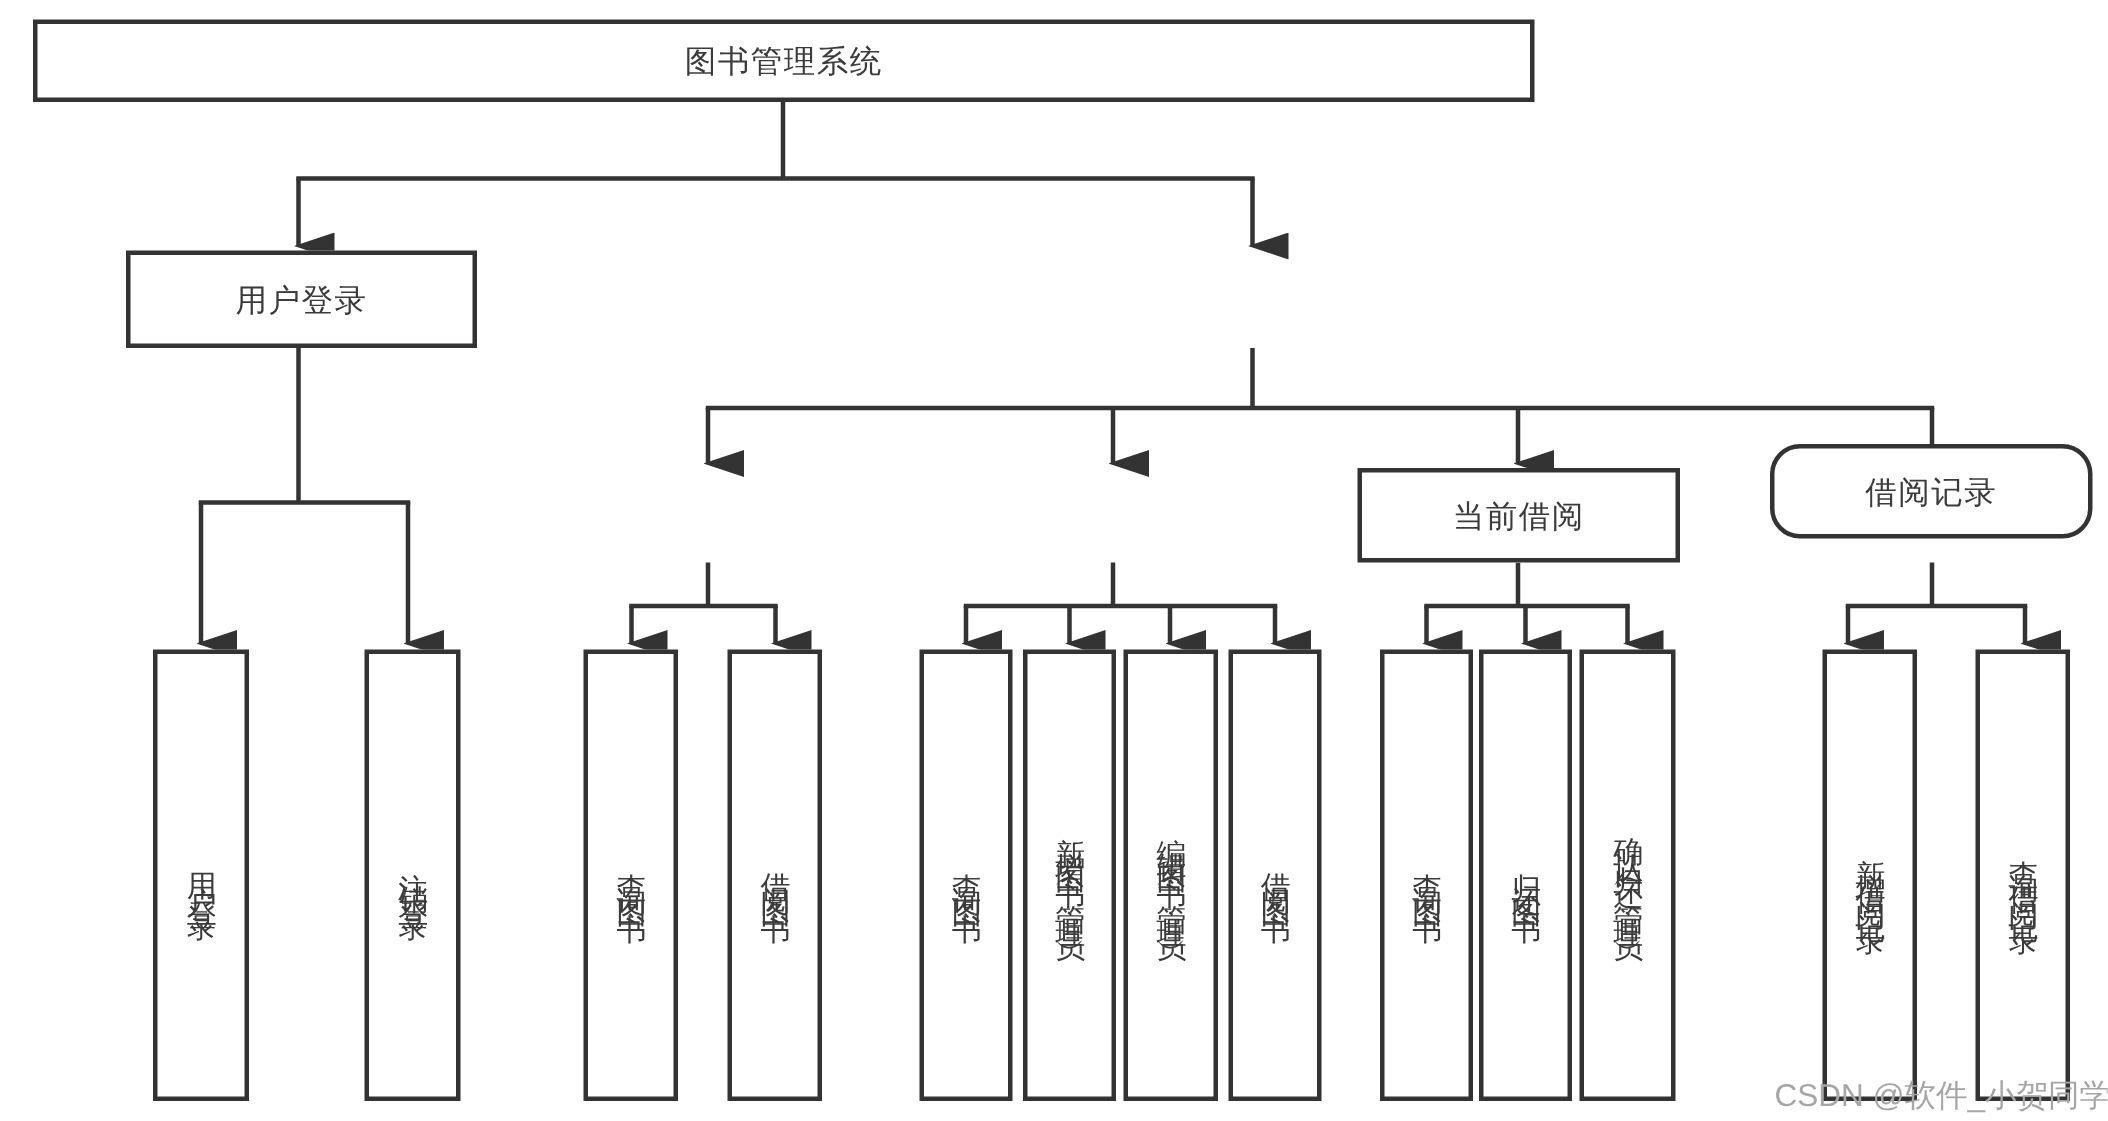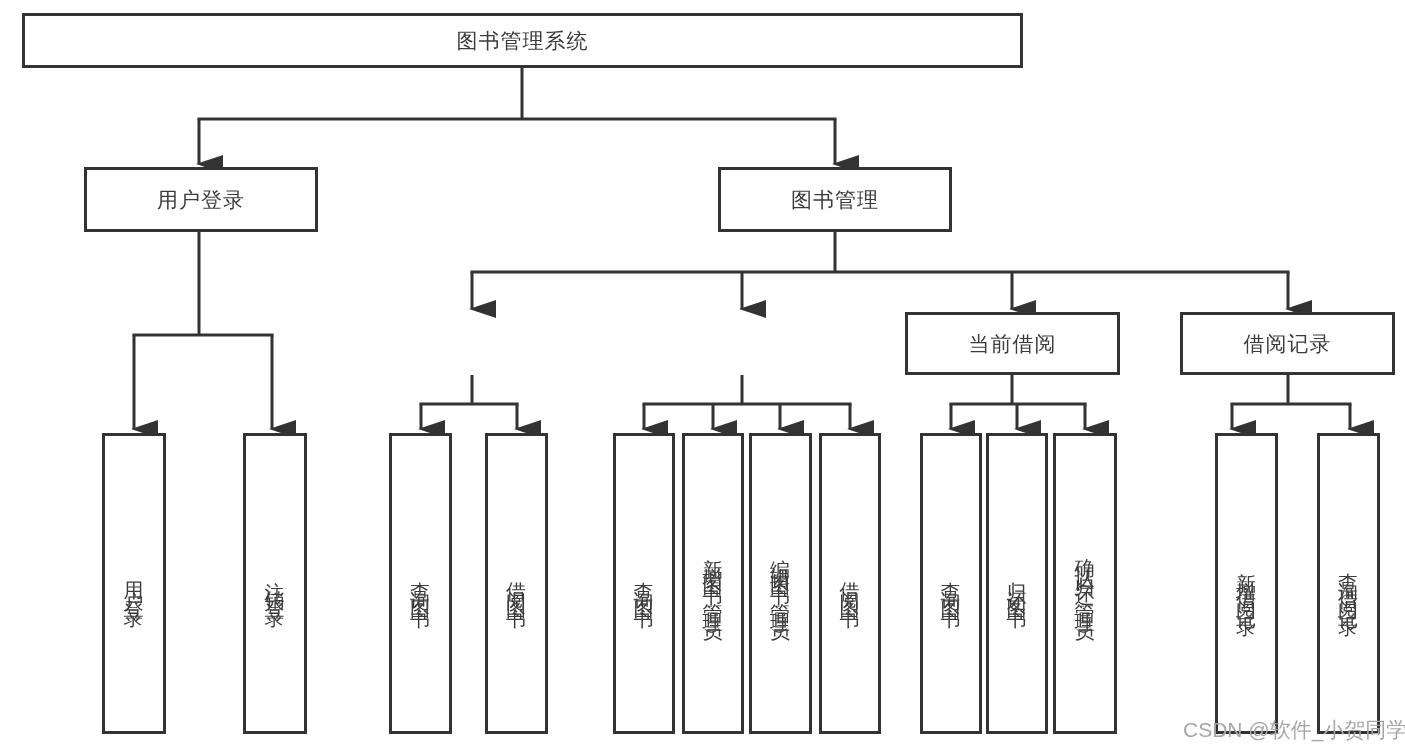--- a/index.html
+++ b/index.html
@@ -92,24 +92,23 @@
       <path marker-end="url(#arrow)" d="M1085 404 V429"></path>
 
       <path marker-end="url(#arrow)" d="M1232 404 V429"></path>
       <path marker-end="url(#arrow)" d="M1350 404 V429"></path>
     </g>
   </svg>
 
   <div class="node h" style="left:22px; top:13px; width:1001px; height:55px;">图书管理系统</div>
 
   <div class="node h" style="left:84px; top:167px; width:234px; height:65px;">用户登录</div>
-  <div class="node h" style="left:718px; top:167px; width:234px; height:65px;">图书管理</div>
 
   <div class="node h" style="left:905px; top:312px; width:215px; height:63px;">当前借阅</div>
-  <div class="node h" style="left:1180px; top:312px; width:215px; height:63px;">借阅记录</div>
+  <div class="node h" style="left:1180px; top:296px; width:215px; height:63px;border-radius:20px;">借阅记录</div>
 
   <div class="node v" style="left:102px; top:433px; width:64px; height:301px;">用户登录</div>
   <div class="node v" style="left:243px; top:433px; width:64px; height:301px;">注销登录</div>
 
   <div class="node v" style="left:389px; top:433px; width:63px; height:301px;">查询图书</div>
   <div class="node v" style="left:485px; top:433px; width:63px; height:301px;">借阅图书</div>
 
   <div class="node v" style="left:613px; top:433px; width:62px; height:301px;">查询图书</div>
   <div class="node v" style="left:682px; top:433px; width:62px; height:301px;">新增图书（管理员）</div>
   <div class="node v" style="left:749px; top:433px; width:63px; height:301px;">编辑图书（管理员）</div>

